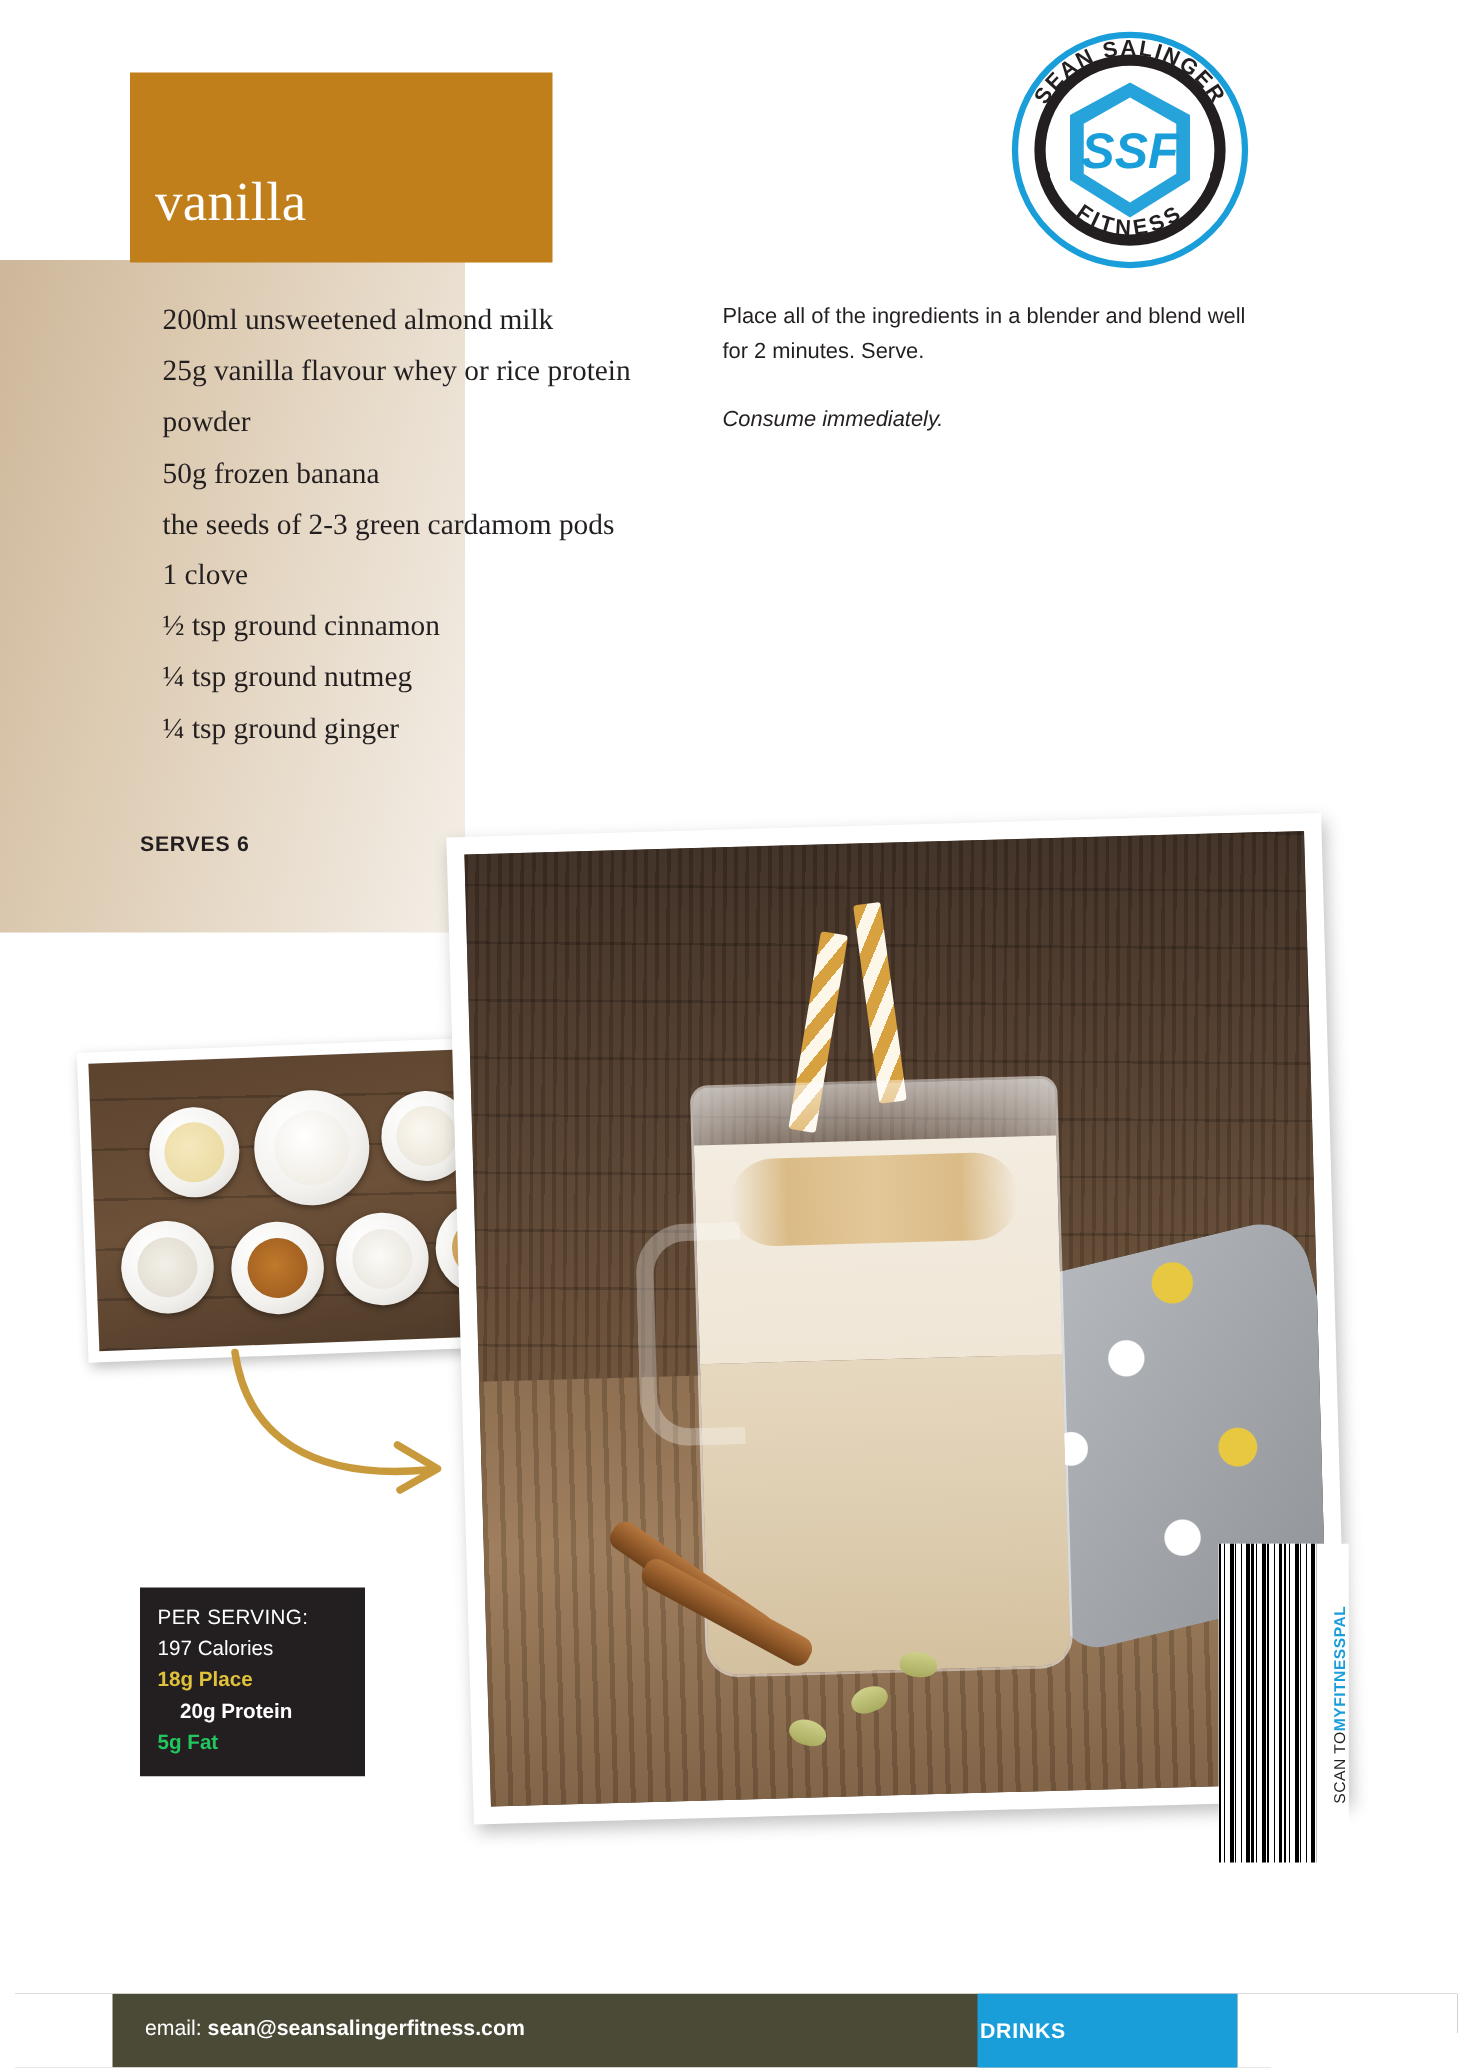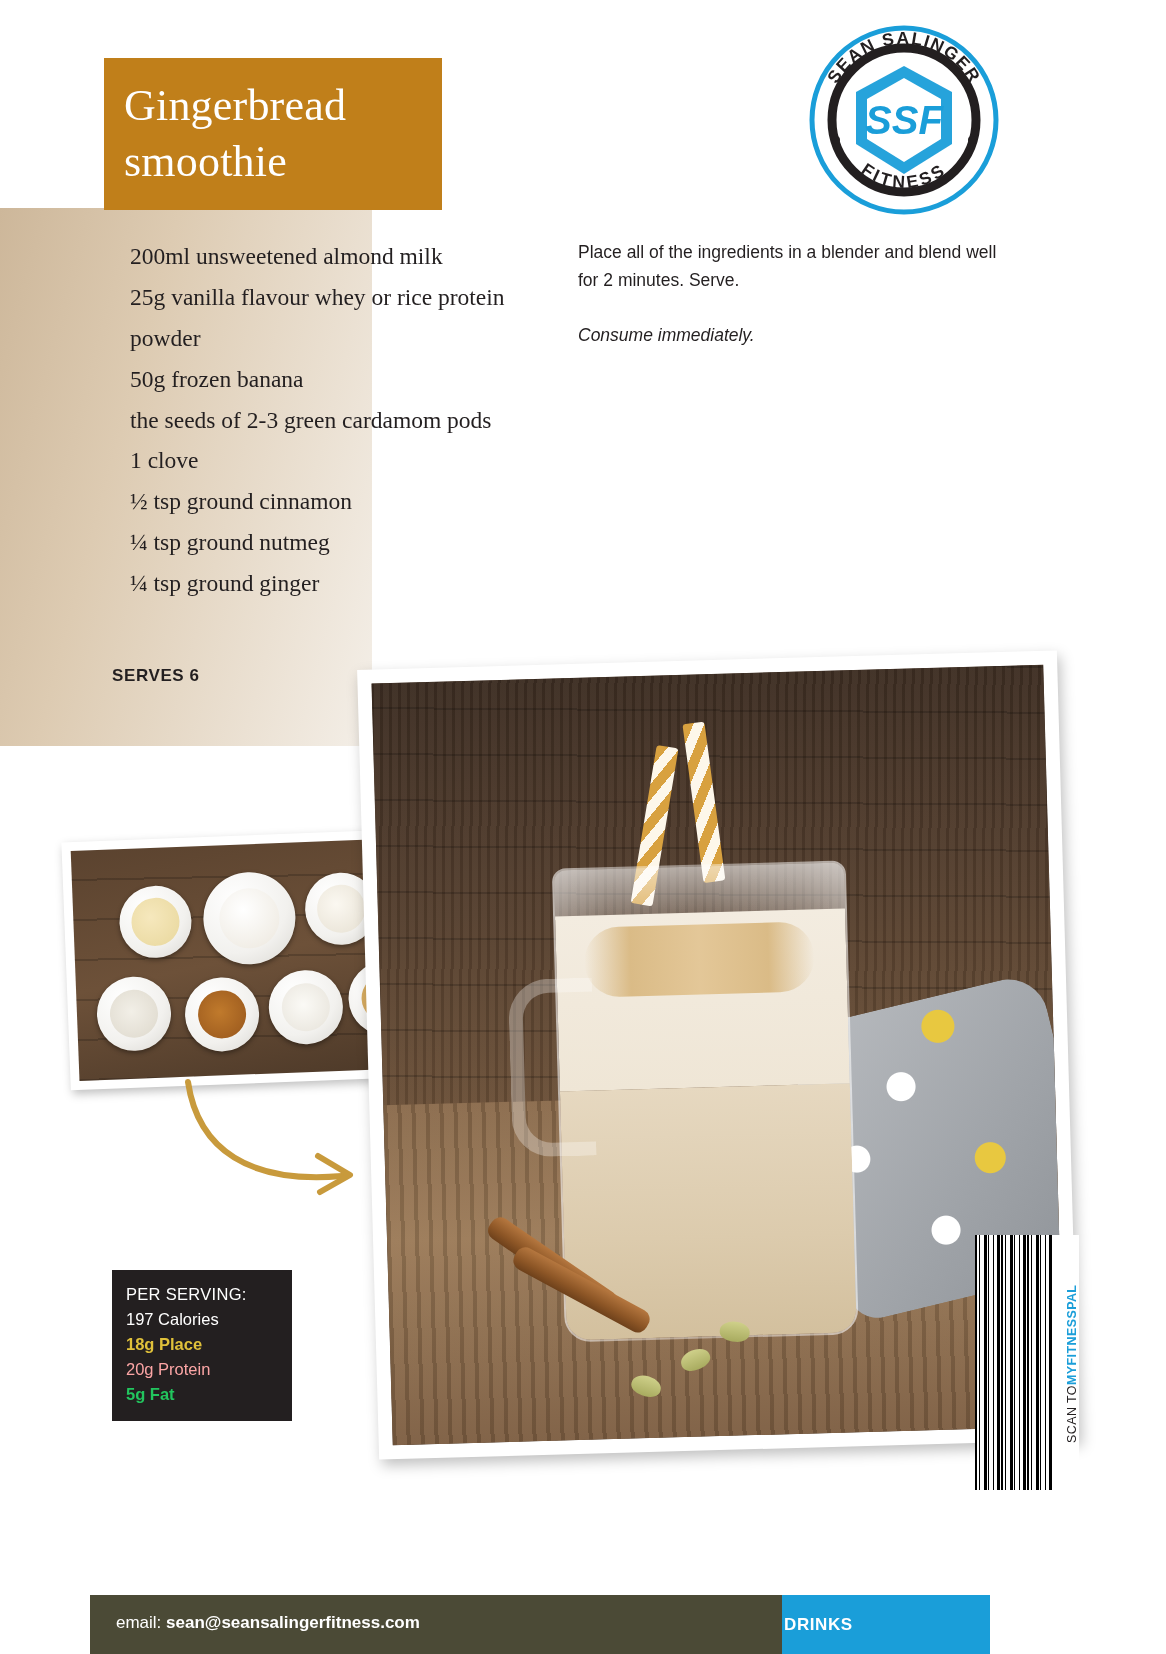--- a/index.html
+++ b/index.html
@@ -281,21 +281,21 @@
     width: 152px;
     padding: 12px 14px 14px 14px;
     background: #231f20;
     color: #ffffff;
     font-size: 16.5px;
     line-height: 1.52;
   }
   .nutrition .head { font-weight: normal; letter-spacing: .3px; }
   .n-cal { color: #ffffff; }
   .n-carb { color: #e0c13a; font-weight: bold; }
-  .n-prot { color: #fca5a5; font-weight: normal; }
+  .n-prot { color: #ffffff; font-weight: bold; margin-left: 18px; }
   .n-fat { color: #22c55e; font-weight: bold; }
 
   
   .barcode-wrap {
     position: absolute;
     left: 975px;
     top: 1235px;
     width: 104px;
     height: 255px;
     background: #ffffff;
@@ -359,22 +359,22 @@
     background:#ffffff;
   }
 </style>
 </head>
 <body>
 
 <div class="beige-panel"></div>
 
 <div class="title-block"></div>
 <div class="title-text">
-  <span>Gingerbread</span><br>
-  <span>smoothie</span>
+  <br>
+  <span>vanilla</span>
 </div>
 
 <div class="logo">
   <svg width="196" height="196" viewBox="0 0 196 196" xmlns="http://www.w3.org/2000/svg">
     <circle cx="98" cy="98" r="92" fill="#ffffff" stroke="#1a9ed9" stroke-width="5"></circle>
     <circle cx="98" cy="98" r="72" fill="none" stroke="#231f20" stroke-width="9"></circle>
     <path d="M98 44 L146 70 L146 122 L98 152 L50 122 L50 70 Z" fill="#1a9ed9" opacity="0.95"></path>
     <path d="M98 56 L135 77 L135 117 L98 140 L61 117 L61 77 Z" fill="#ffffff"></path>
     <text x="98" y="112" text-anchor="middle" font-family="Liberation Sans, sans-serif" font-size="40" font-weight="bold" font-style="italic" fill="#1a9ed9">SSF</text>
     <path id="arcTop" d="M22 98 A76 76 0 0 1 174 98" fill="none"></path>

